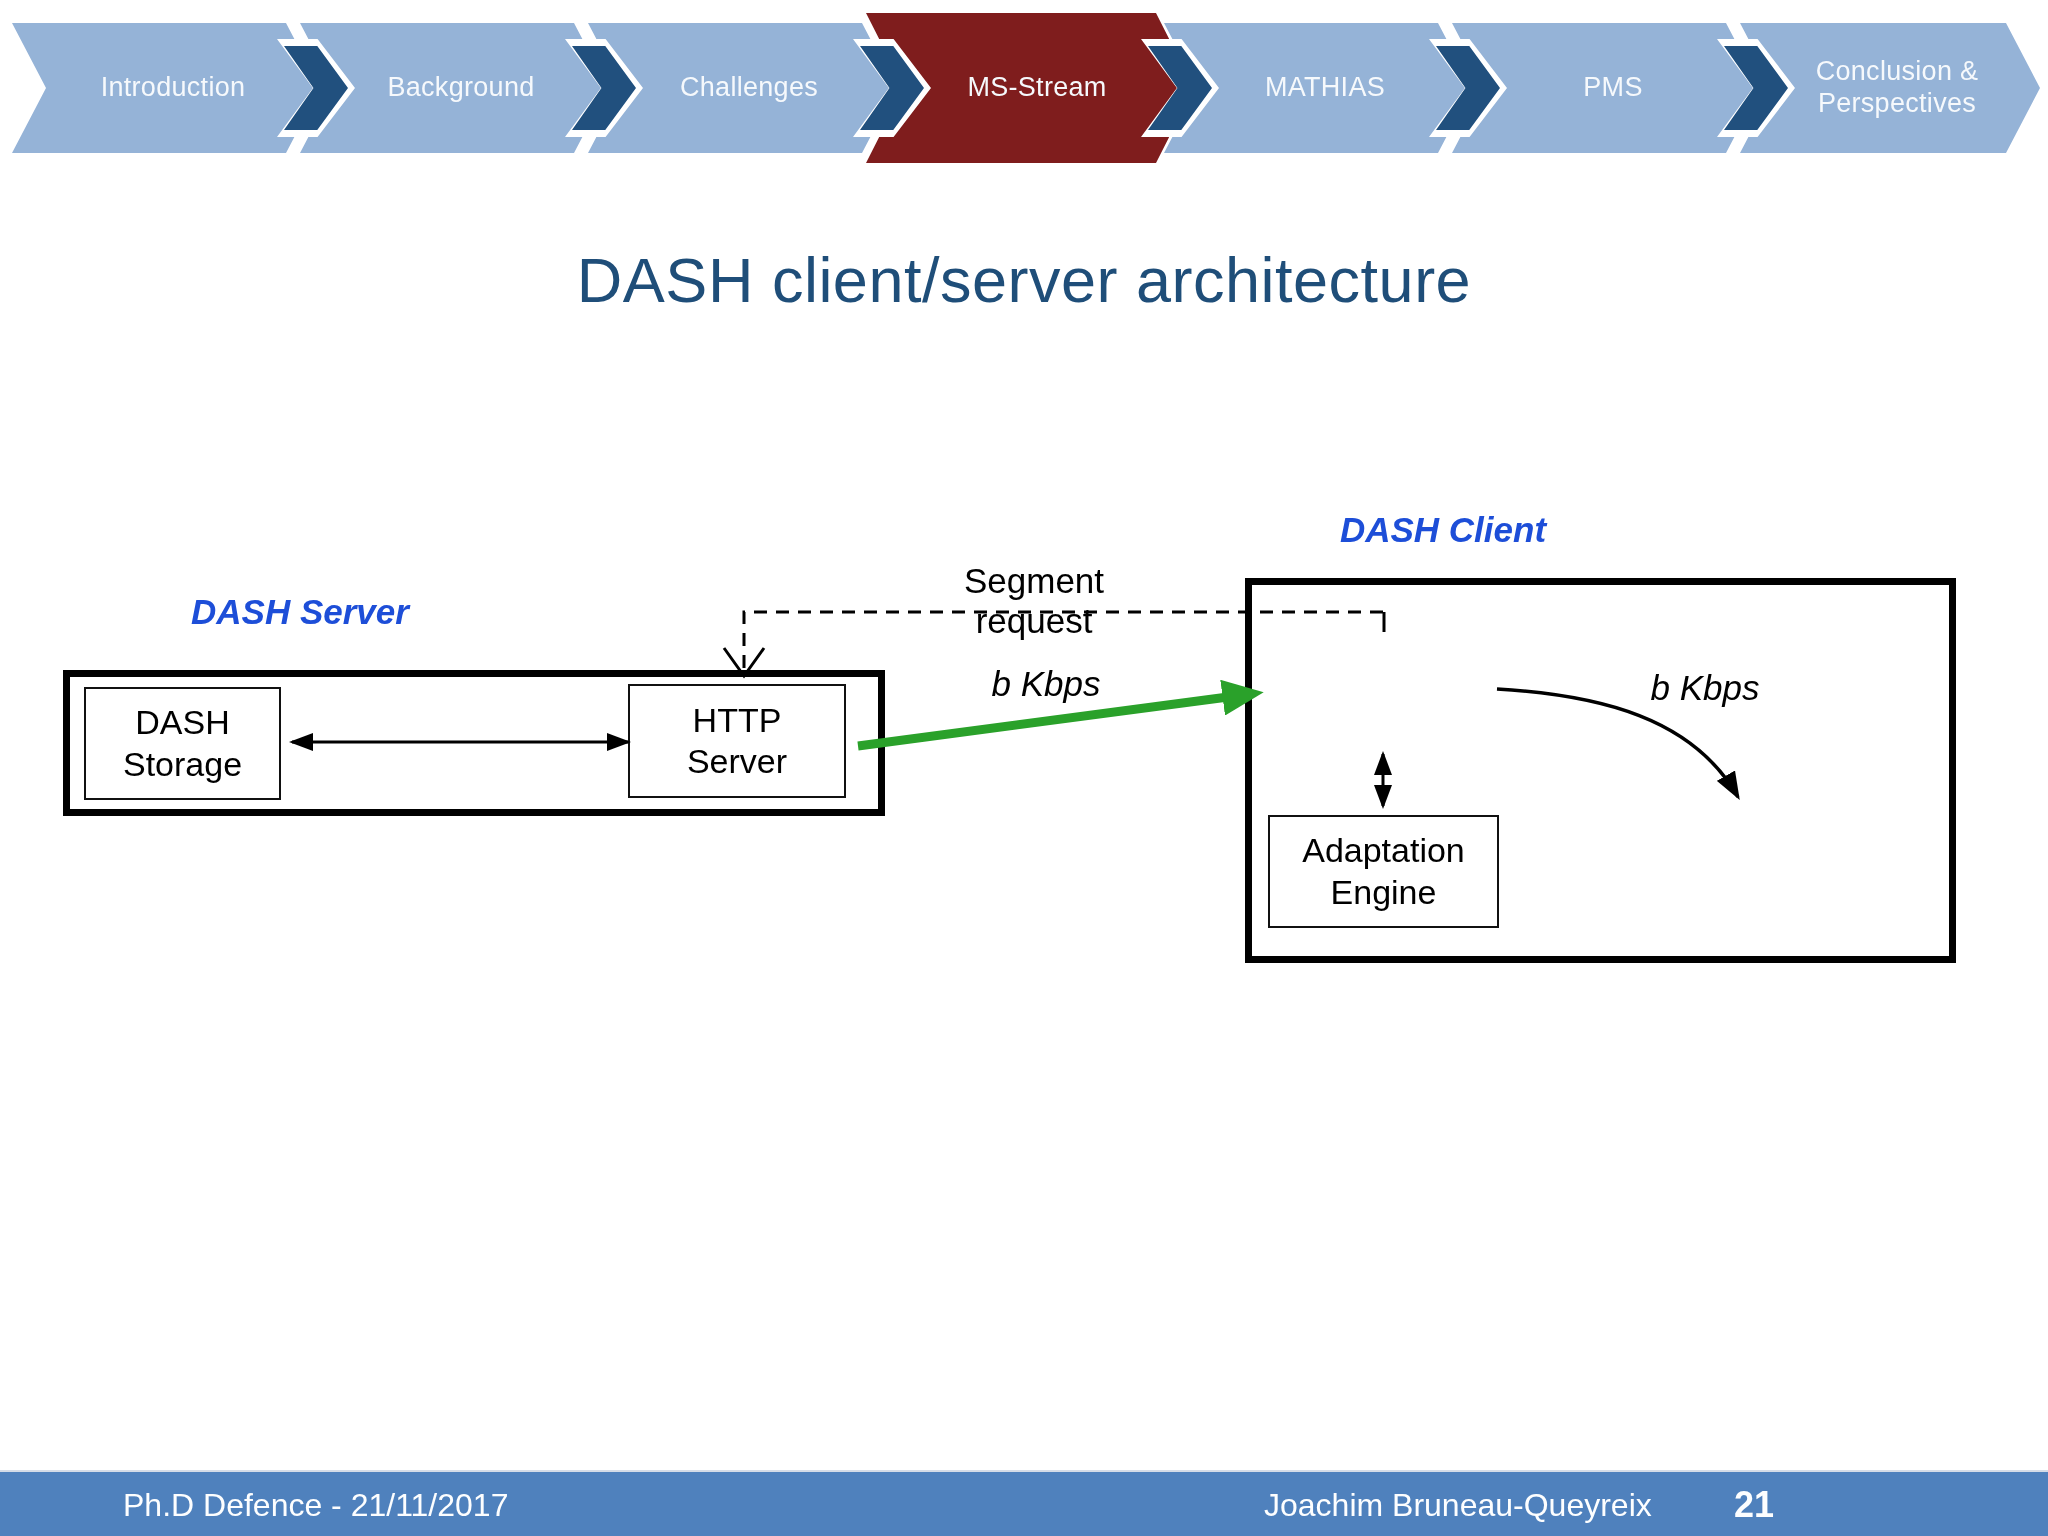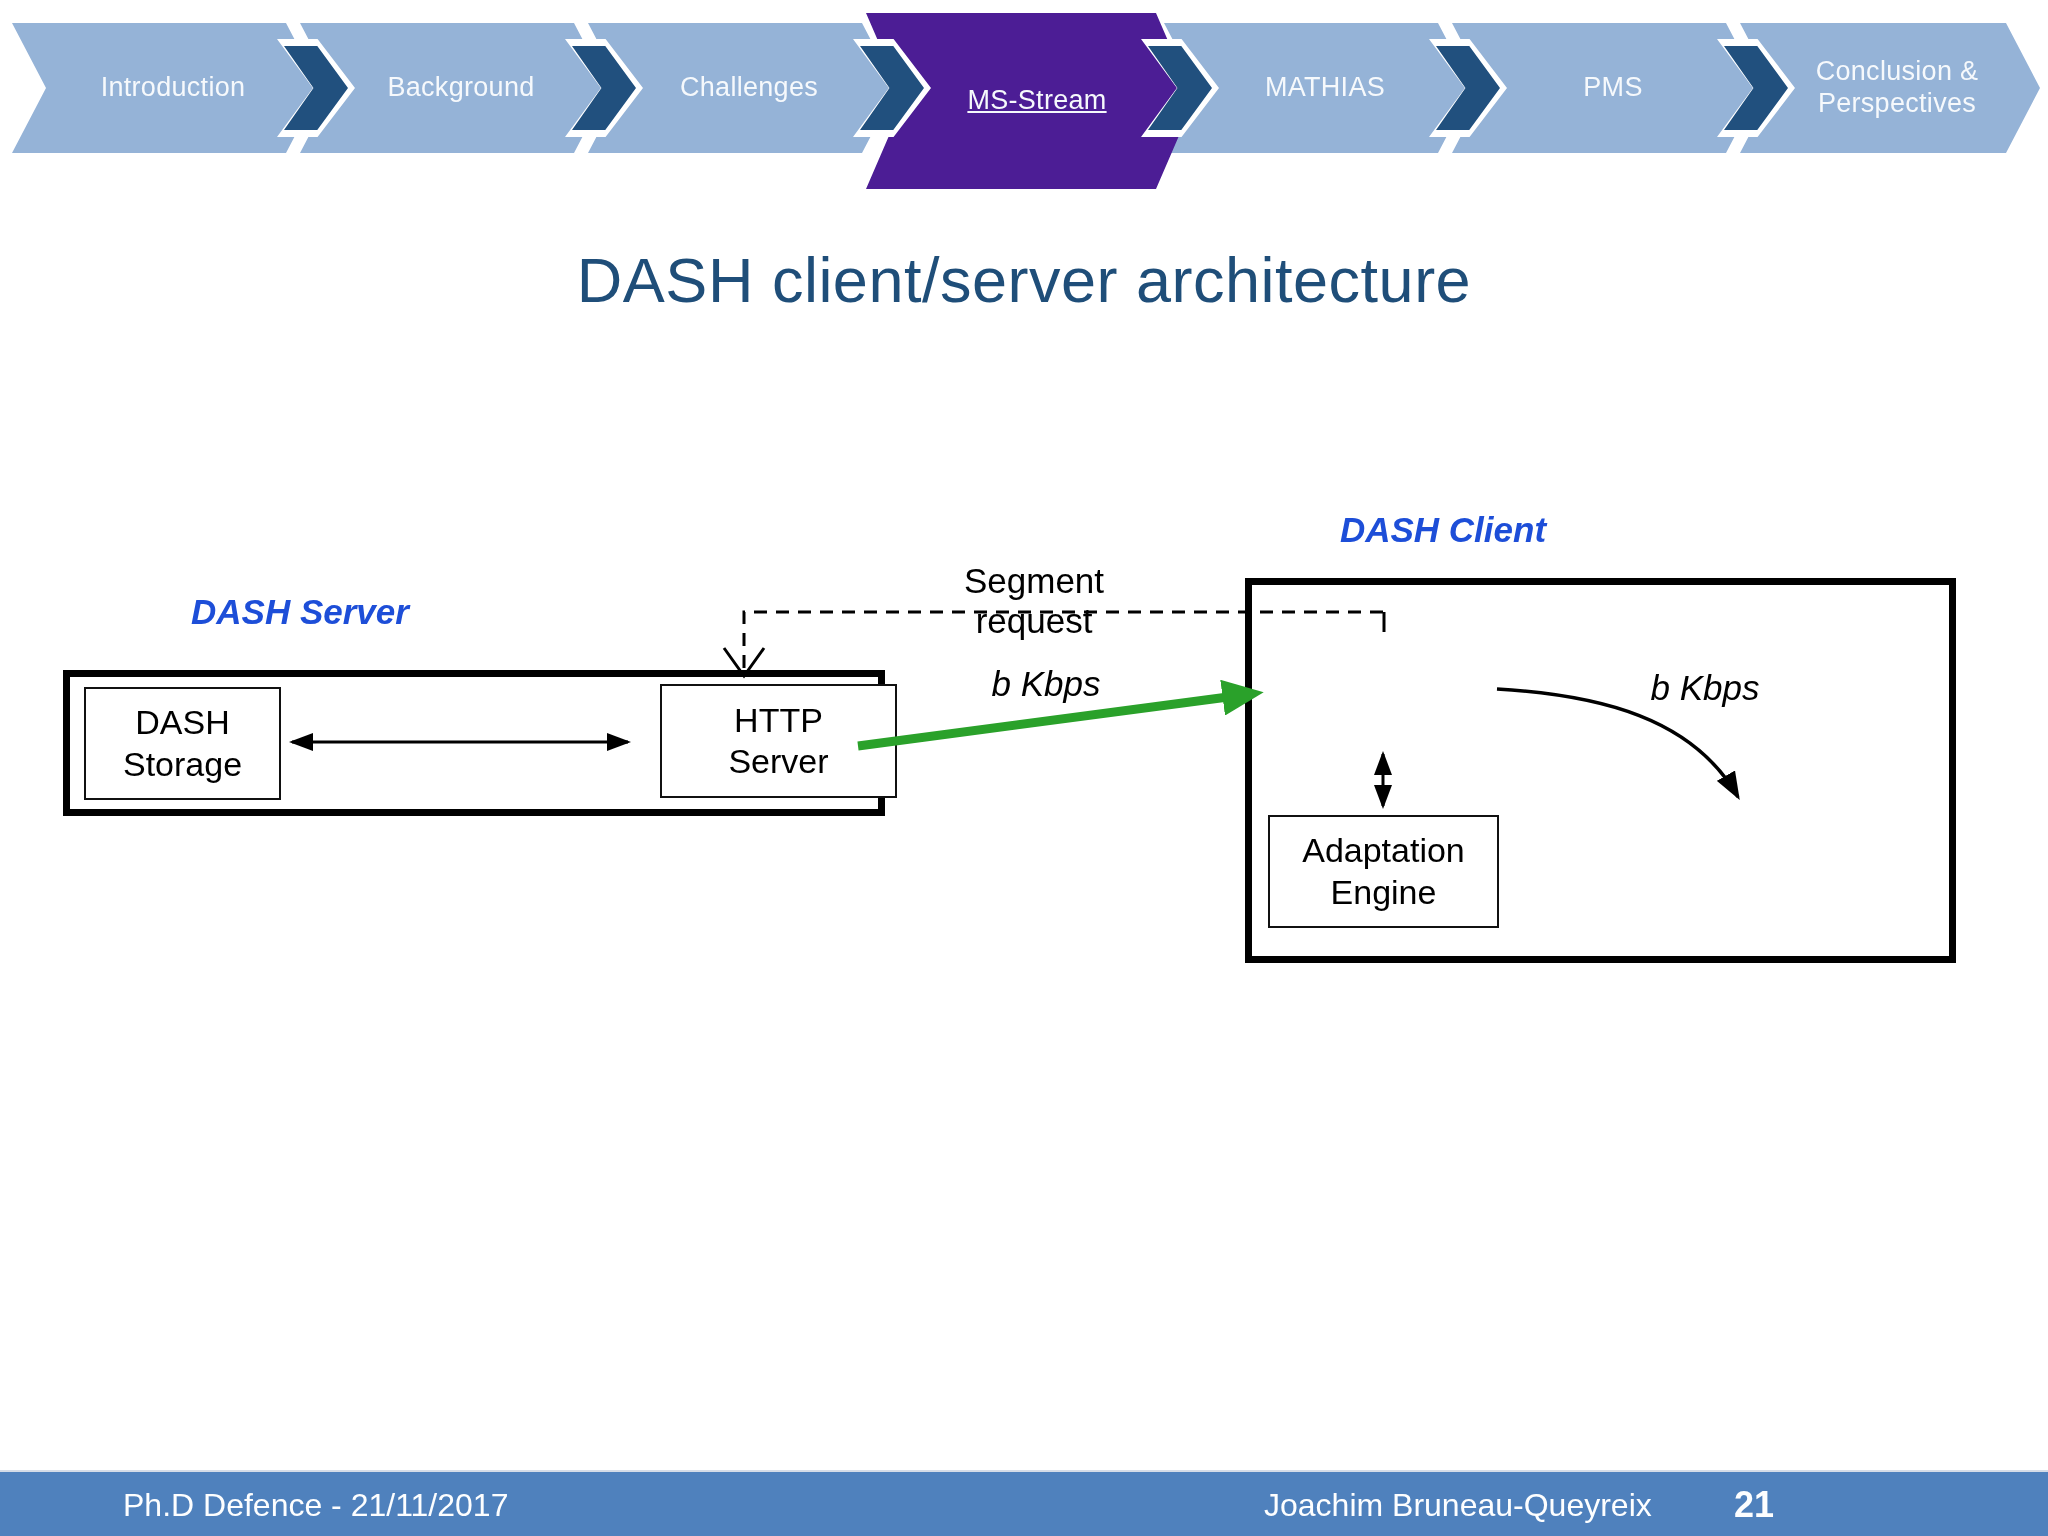--- a/index.html
+++ b/index.html
@@ -11,23 +11,22 @@
   .nav{position:absolute;left:0;top:0;width:2048px;height:180px;}
   .nav-item{
     position:absolute;top:23px;height:130px;width:308px;
     background:#95B3D7;color:#F6F9FC;
     display:flex;align-items:center;justify-content:center;text-align:center;
     font-size:27px;line-height:1.18;letter-spacing:.3px;
     clip-path:polygon(0 0,calc(100% - 34px) 0,100% 50%,calc(100% - 34px) 100%,0 100%,34px 50%);
     padding:0 30px 0 44px;box-sizing:border-box;z-index:1;
   }
   .nav-item.active{
-    background:#4c1d95;top:13px;height:176px;left:866px;width:328px;z-index:2;
+    background:#7f1d1d;top:13px;height:150px;left:866px;width:328px;z-index:2;
     clip-path:polygon(0 0,calc(100% - 38px) 0,100% 50%,calc(100% - 38px) 100%,0 100%,38px 50%);
-    text-decoration:underline;
   }
   .sep{
     position:absolute;top:39px;width:78px;height:98px;background:#ffffff;z-index:3;
     clip-path:polygon(0 0,52% 0,100% 50%,52% 100%,0 100%,46% 50%);
   }
   .sep > span{
     position:absolute;left:7px;top:7px;right:7px;bottom:7px;background:#21507E;
     clip-path:polygon(0 0,52% 0,100% 50%,52% 100%,0 100%,46% 50%);
   }
   .sep-mini{
@@ -112,21 +111,21 @@
   <div class="title">DASH client/server architecture</div>
 
   <div class="grp-label" style="left:120px;top:592px;width:360px">DASH Server</div>
   <div class="grp-label" style="left:1263px;top:510px;width:360px">DASH Client</div>
 
   <div class="outer-box" style="left:63px;top:670px;width:822px;height:146px"></div>
   <div class="outer-box" style="left:1245px;top:578px;width:711px;height:385px"></div>
 
   <div class="box" style="left:84px;top:687px;width:197px;height:113px">DASH
 Storage</div>
-  <div class="box" style="left:660px;top:684px;width:237px;height:114px">HTTP
+  <div class="box" style="left:628px;top:684px;width:218px;height:114px">HTTP
 Server</div>
   <div class="box" style="left:1268px;top:815px;width:231px;height:113px">Adaptation
 Engine</div>
 
   <div class="edge-label" style="left:903px;top:561px;width:262px">Segment request</div>
   <div class="edge-label italic" style="left:946px;top:664px;width:200px">b Kbps</div>
   <div class="edge-label italic" style="left:1605px;top:668px;width:200px">b Kbps</div>
 
   <svg id="wires" width="2048" height="1536" viewBox="0 0 2048 1536">
     <defs>

